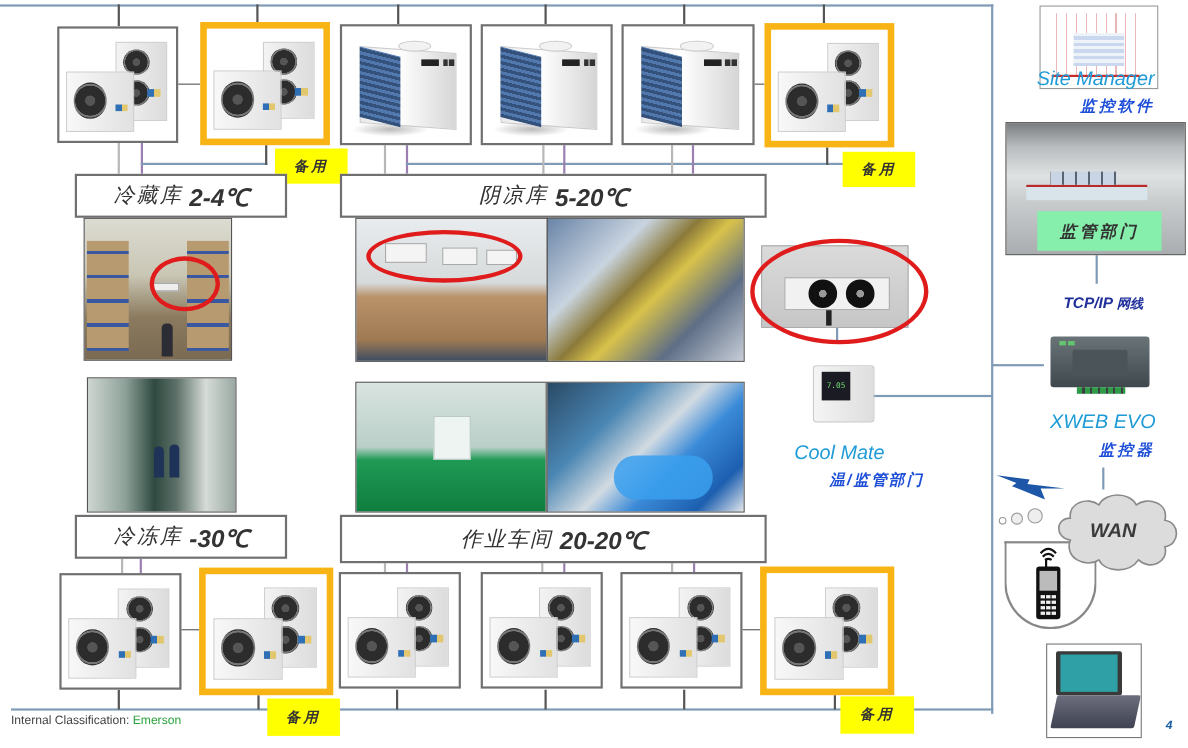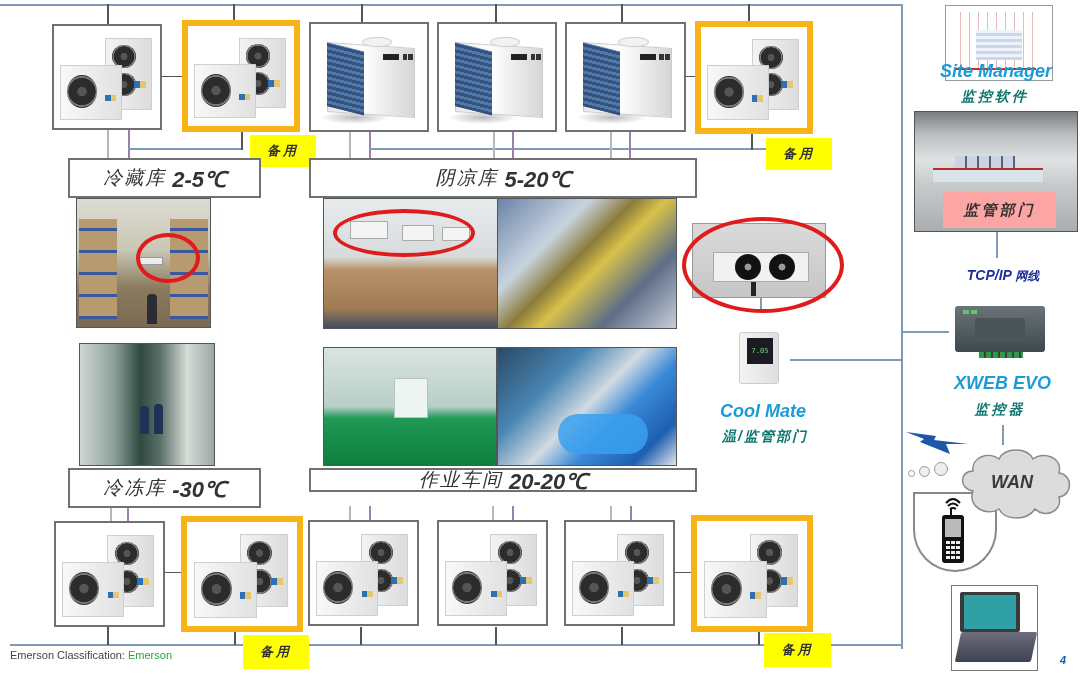--- a/index.html
+++ b/index.html
@@ -39,22 +39,22 @@
 
   .standby-tag { position: absolute; background: #ffff00; color: #333; font-family: "DejaVu Serif", serif; font-style: italic; font-weight: bold; font-size: 13px; display: flex; align-items: center; justify-content: center; letter-spacing: 3px; }
 
   .room-label { position: absolute; background: #fff; border: 2px solid #707070; display: flex; align-items: center; justify-content: center; font-style: italic; color: #333; }
   .room-label .cn { font-family: "DejaVu Serif", serif; font-size: 19px; letter-spacing: 2px; margin-right: 6px; }
   .room-label .temp { font-family: "Liberation Sans", sans-serif; font-weight: bold; font-size: 22px; }
 
   .photo { position: absolute; border: 1px solid #555; overflow: hidden; }
   .red-ellipse { position: absolute; border: 4px solid #e01b1b; border-radius: 50%; }
 
-  .caption-blue { position: absolute; color: #1e9bd7; font-weight: bold; font-style: italic; font-family: "Liberation Sans", sans-serif; text-align: center; }
-  .caption-cn { position: absolute; color: #0f766e; font-family: Liberation Sans, sans-serif; font-style: italic; font-weight: bold; text-align: center; letter-spacing: 3px; }
+  .caption-blue { position: absolute; color: #1e9bd7; font-weight: normal; font-style: italic; font-family: "Liberation Sans", sans-serif; text-align: center; }
+  .caption-cn { position: absolute; color: #1d4ed8; font-family: Liberation Sans, sans-serif; font-style: italic; font-weight: bold; text-align: right; letter-spacing: 3px; }
 
   .footer { position: absolute; left: 10px; top: 649px; font-size: 11px; color: #444; }
   .footer .internal { color: #2aa33b; }
   .page-num { position: absolute; right: 14px; top: 654px; font-size: 11px; font-weight: bold; color: #1a5fa5; font-style: italic; }
 </style>
 </head>
 <body>
 
 <div class="line-h" style="left:0;top:4px;width:903px;"></div>
 <div class="line-v" style="left:901px;top:4px;height:645px;"></div>
@@ -175,21 +175,21 @@
         <div class="badge"></div>
       </div>
     </div>
 </div>
 
 <div class="standby-tag" style="left:250px;top:135px;width:66px;height:32px;">备用</div>
 <div class="standby-tag" style="left:766px;top:138px;width:66px;height:32px;">备用</div>
 
 <div class="room-label" style="left:68px;top:158px;width:193px;height:40px;">
   <span class="cn">冷藏库</span>
-  <span class="temp">2-5℃</span>
+  <span class="temp">2-4℃</span>
 </div>
 <div class="room-label" style="left:309px;top:158px;width:388px;height:40px;">
   <span class="cn">阴凉库</span>
   <span class="temp">5-20℃</span>
 </div>
 
 <div class="photo" style="left:76px;top:198px;width:135px;height:130px;background:linear-gradient(180deg,#dcdcd2 0%,#c9c6b4 40%,#8b7a5e 70%,#7a6a52 100%);">
   <div class="abs" style="left:2px;top:20px;width:38px;height:100px;background:repeating-linear-gradient(0deg,#3a58a0 0 3px,#b89a70 3px 22px);"></div>
   <div class="abs" style="right:2px;top:20px;width:38px;height:100px;background:repeating-linear-gradient(0deg,#3a58a0 0 3px,#b89a70 3px 22px);"></div>
   <div class="abs" style="left:62px;top:58px;width:24px;height:8px;background:#eee;border:1px solid #999;"></div>
@@ -218,31 +218,31 @@
 </div>
 
 <div class="photo" style="left:692px;top:223px;width:134px;height:75px;background:linear-gradient(180deg,#dadada,#c6c6c6);border-color:#999;">
   <div class="abs" style="left:20px;top:28px;width:96px;height:30px;background:#f1f1f1;border:1px solid #aaa;"></div>
   <div class="abs" style="left:42px;top:30px;width:26px;height:26px;border-radius:50%;background:radial-gradient(circle,#999 0 18%,#111 20%);"></div>
   <div class="abs" style="left:76px;top:30px;width:26px;height:26px;border-radius:50%;background:radial-gradient(circle,#999 0 18%,#111 20%);"></div>
   <div class="abs" style="left:58px;top:58px;width:5px;height:14px;background:#222;"></div>
 </div>
 <div class="red-ellipse" style="left:682px;top:217px;width:162px;height:96px;"></div>
 
-<div class="abs" style="left:739px;top:332px;width:40px;height:52px;background:linear-gradient(90deg,#f4f4f4,#dedede);border:1px solid #ccc;border-radius:3px;">
+<div class="abs" style="left:739px;top:332px;width:56px;height:52px;background:linear-gradient(90deg,#f4f4f4,#dedede);border:1px solid #ccc;border-radius:3px;">
   <div class="abs" style="left:7px;top:5px;width:26px;height:26px;background:#1b1b24;font-family:'DejaVu Sans Mono',monospace;font-size:7px;color:#6fdc6f;text-align:center;line-height:26px;">7.05</div>
 </div>
 <div class="caption-blue" style="left:700px;top:401px;width:126px;font-size:18px;">Cool Mate</div>
 <div class="caption-cn" style="left:690px;top:428px;width:150px;font-size:14px;letter-spacing:2px;">温/监管部门</div>
 
 <div class="room-label" style="left:68px;top:468px;width:193px;height:40px;">
   <span class="cn">冷冻库</span>
   <span class="temp">-30℃</span>
 </div>
-<div class="room-label" style="left:309px;top:468px;width:388px;height:24px;">
+<div class="room-label" style="left:309px;top:468px;width:388px;height:44px;">
   <span class="cn">作业车间</span>
   <span class="temp">20-20℃</span>
 </div>
 
 <div class="unit-box" style="left:54px;top:521px;width:111px;height:106px;">
   <div class="cu">
       <div class="back">
         <div class="fan"></div>
         <div class="fan fan2"></div>
         <div class="badge"></div>
@@ -327,21 +327,21 @@
   <div class="abs" style="left:30px;top:24px;width:46px;height:30px;background:repeating-linear-gradient(0deg,#c9d8ee 0 3px,#eef3fa 3px 6px);"></div>
   <div class="abs" style="left:10px;top:62px;width:80px;height:2px;background:#c92a2a;"></div>
 </div>
 <div class="caption-blue" style="left:926px;top:61px;width:140px;font-size:18px;">Site Manager</div>
 <div class="caption-cn" style="left:940px;top:88px;width:110px;font-size:14px;">监控软件</div>
 
 <div class="abs" style="left:914px;top:111px;width:164px;height:121px;border:1px solid #555;overflow:hidden;background:linear-gradient(180deg,#7a7d80 0%,#b9bcbe 18%,#dfe2e3 40%,#c8cccd 60%,#a9adb0 100%);">
   <div class="abs" style="left:18px;top:56px;width:110px;height:14px;background:#d9e3ea;border-top:2px solid #b92b2b;"></div>
   <div class="abs" style="left:40px;top:44px;width:60px;height:12px;background:repeating-linear-gradient(90deg,#c9d5e4 0 10px,#5a6470 10px 12px);"></div>
 </div>
-<div class="abs" style="left:943px;top:192px;width:113px;height:36px;background:#fca5a5;display:flex;align-items:center;justify-content:center;font-family:'DejaVu Serif',serif;font-style:italic;font-weight:bold;font-size:15px;letter-spacing:3px;color:#333;">监管部门</div>
+<div class="abs" style="left:943px;top:192px;width:113px;height:36px;background:#86efac;display:flex;align-items:center;justify-content:center;font-family:'DejaVu Serif',serif;font-style:italic;font-weight:bold;font-size:15px;letter-spacing:3px;color:#333;">监管部门</div>
 
 <div class="abs" style="left:948px;top:267px;width:110px;text-align:center;font-style:italic;font-weight:bold;font-size:14px;color:#1f2f9a;">
   <span>TCP/IP</span>
   <span style="font-family:'DejaVu Serif',serif;font-size:12px;">网线</span>
 </div>
 
 <div class="abs" style="left:949px;top:300px;width:108px;height:62px;">
   <div class="abs" style="left:6px;top:6px;width:90px;height:46px;background:linear-gradient(180deg,#6a7478,#3f484c);border-radius:3px;"></div>
   <div class="abs" style="left:26px;top:18px;width:50px;height:24px;background:#4b5458;border-radius:2px;"></div>
   <div class="abs" style="left:14px;top:10px;width:6px;height:4px;background:#63c46e;"></div>
@@ -389,16 +389,16 @@
 </svg>
 <div class="abs" style="left:985px;top:472px;width:54px;text-align:center;font-weight:bold;font-style:italic;font-size:18px;color:#3a3a3a;">WAN</div>
 
 <div class="abs" style="left:951px;top:585px;width:87px;height:86px;border:1px solid #777;background:#fff;overflow:hidden;">
   <div class="abs" style="left:8px;top:6px;width:60px;height:40px;background:#3a3a3a;border-radius:2px;"></div>
   <div class="abs" style="left:12px;top:9px;width:52px;height:34px;background:#2fa0a5;"></div>
   <div class="abs" style="left:6px;top:46px;width:76px;height:30px;background:linear-gradient(180deg,#6c6e7e,#3f4250);transform:skewX(-12deg);border-radius:2px;"></div>
 </div>
 
 <div class="footer">
-  <span>Emerson Classification:</span>
+  <span>Internal Classification:</span>
   <span class="internal">Emerson</span>
 </div>
 <div class="page-num">4</div>
 
 </body></html>

